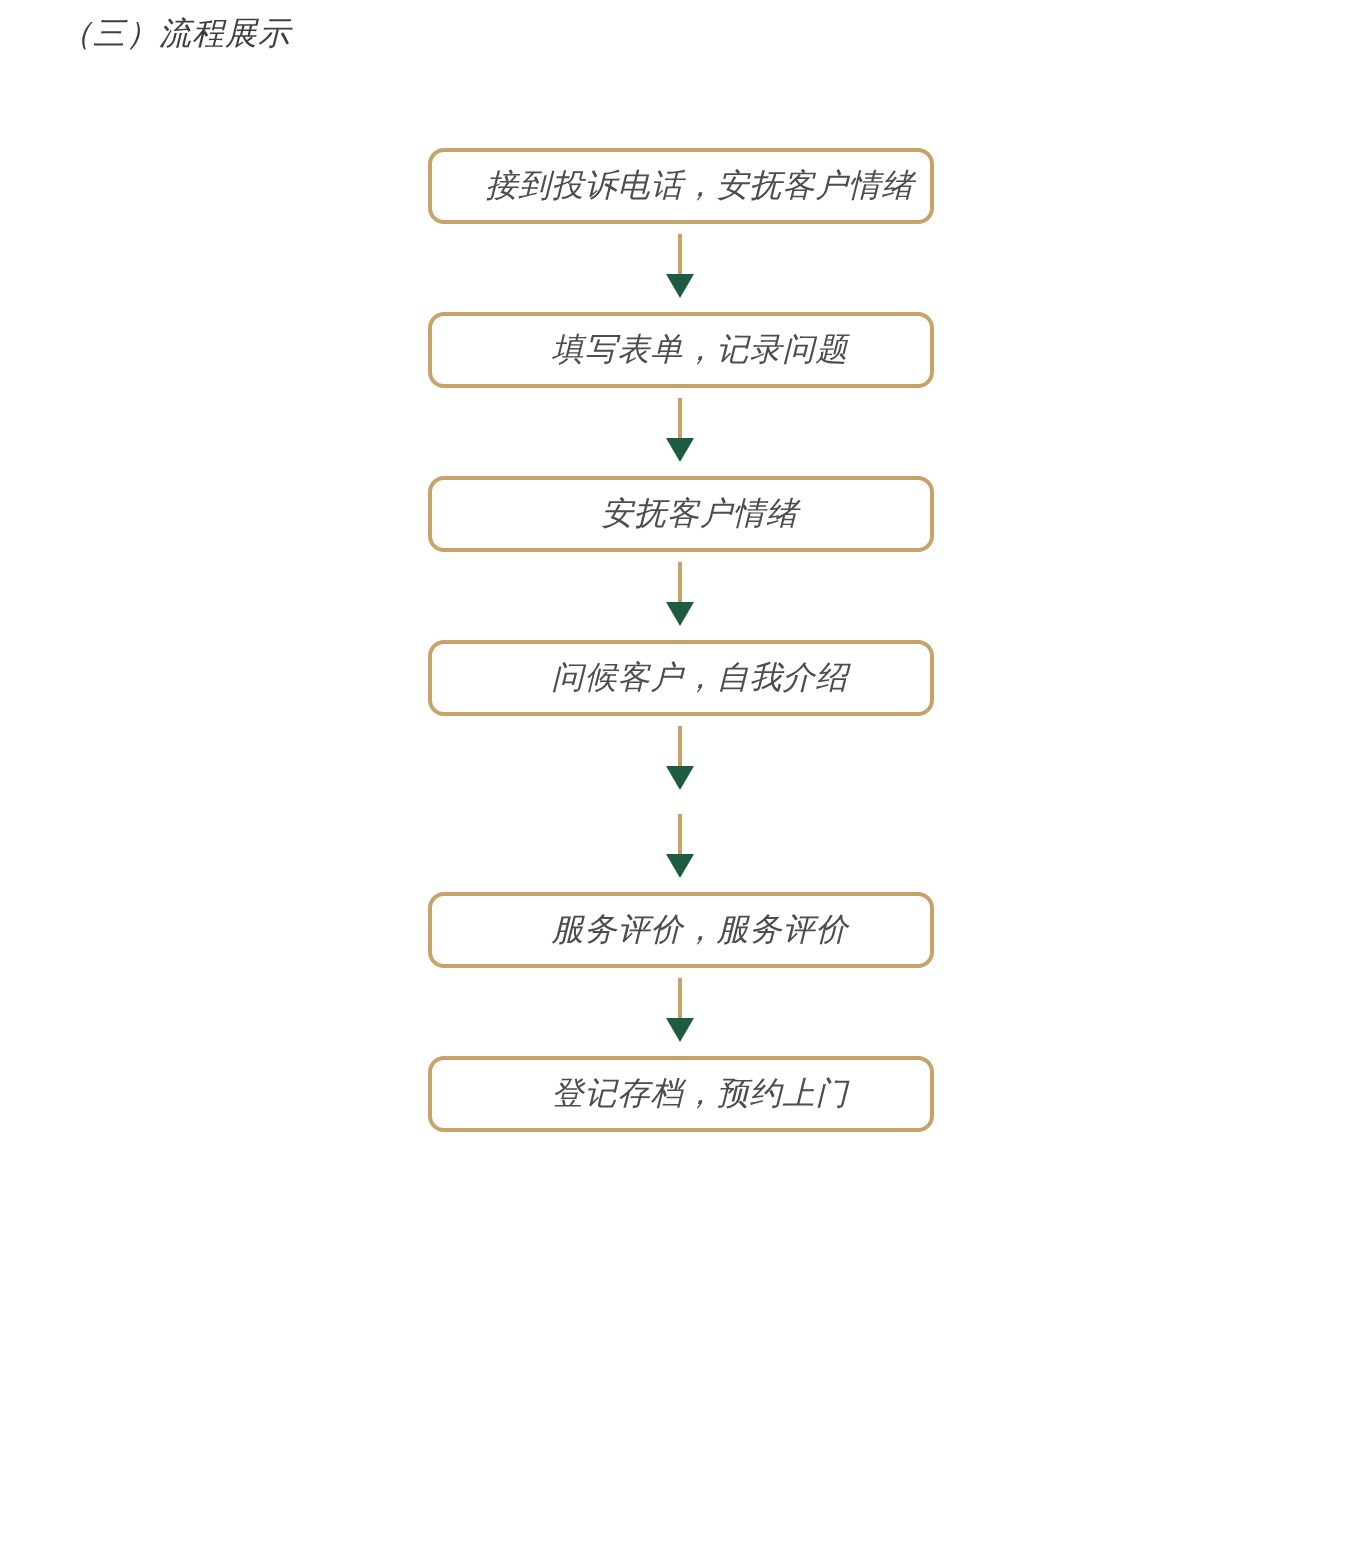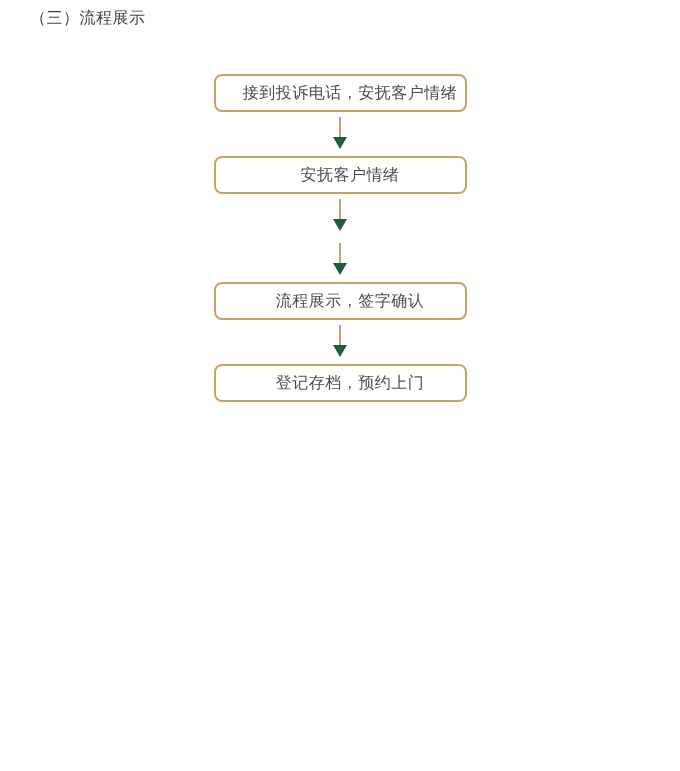--- a/index.html
+++ b/index.html
@@ -16,20 +16,21 @@
     height: 771px;
     background: var(--bg);
     font-family: "Liberation Sans", "DejaVu Sans", sans-serif;
     overflow: hidden;
   }
   .page {
     position: relative;
     width: 680px;
     height: 722px;
     background: var(--bg);
+    font-style: italic;
   }
   .page-title {
     position: absolute;
     top: 8px;
     left: 30px;
     font-size: 16px;
     line-height: 20px;
     color: var(--title-text);
     letter-spacing: 0.5px;
   }
@@ -92,44 +93,62 @@
   <div class="flow-step">
     <div class="flow-box">
       <span>接到投诉电话，安抚客户情绪</span>
     </div>
     <div class="flow-arrow">
       <div class="stem"></div>
       <div class="head"></div>
     </div>
   </div>
 
+  <div class="flow-step">
+    <div class="flow-box">
+      <span>填写表单，记录问题</span>
+    </div>
+    <div class="flow-arrow">
+      <div class="stem"></div>
+      <div class="head"></div>
+    </div>
+  </div>
 
 
   <div class="flow-step">
     <div class="flow-box">
       <span>安抚客户情绪</span>
     </div>
     <div class="flow-arrow">
       <div class="stem"></div>
       <div class="head"></div>
     </div>
   </div>
 
+  <div class="flow-step">
+    <div class="flow-box">
+      <span>问候客户，自我介绍</span>
+    </div>
+    <div class="flow-arrow">
+      <div class="stem"></div>
+      <div class="head"></div>
+    </div>
+  </div>
 
   <div class="flow-step">
     <div class="flow-arrow">
       <div class="stem"></div>
       <div class="head"></div>
     </div>
   </div>
 
 
   <div class="flow-step">
     <div class="flow-box">
-      <span>流程展示，签字确认</span>
+      <span>服务评价，服务评价</span>
     </div>
     <div class="flow-arrow">
       <div class="stem"></div>
       <div class="head"></div>
     </div>
   </div>
 
   <div class="flow-step">
     <div class="flow-box">
       <span>登记存档，预约上门</span>

